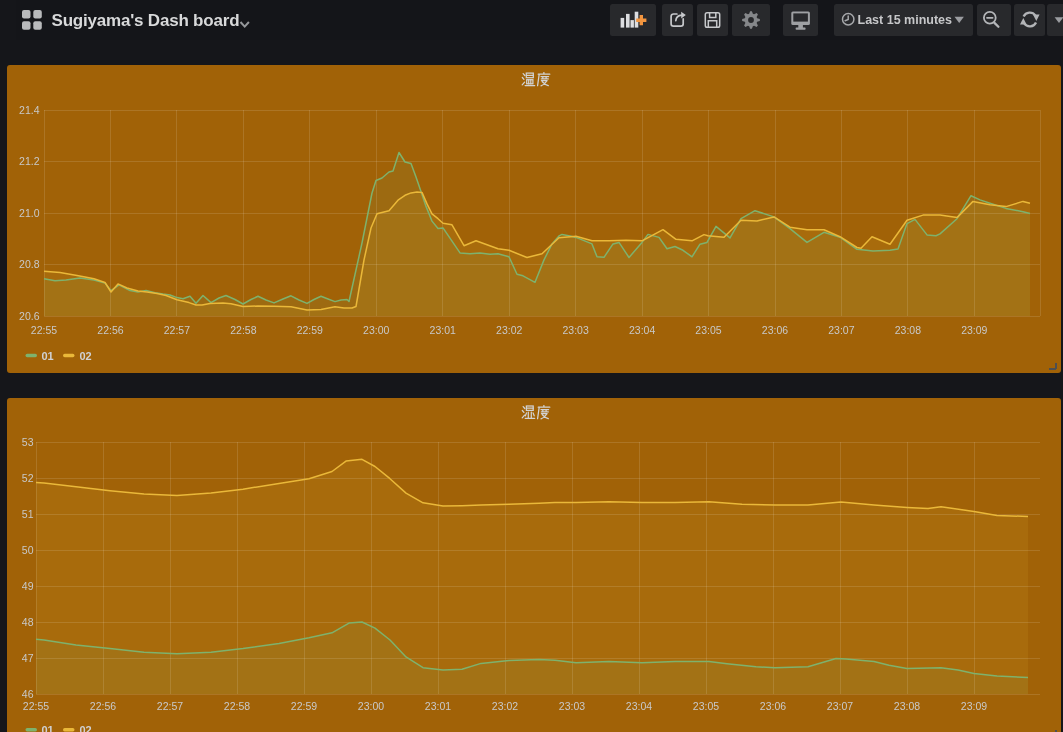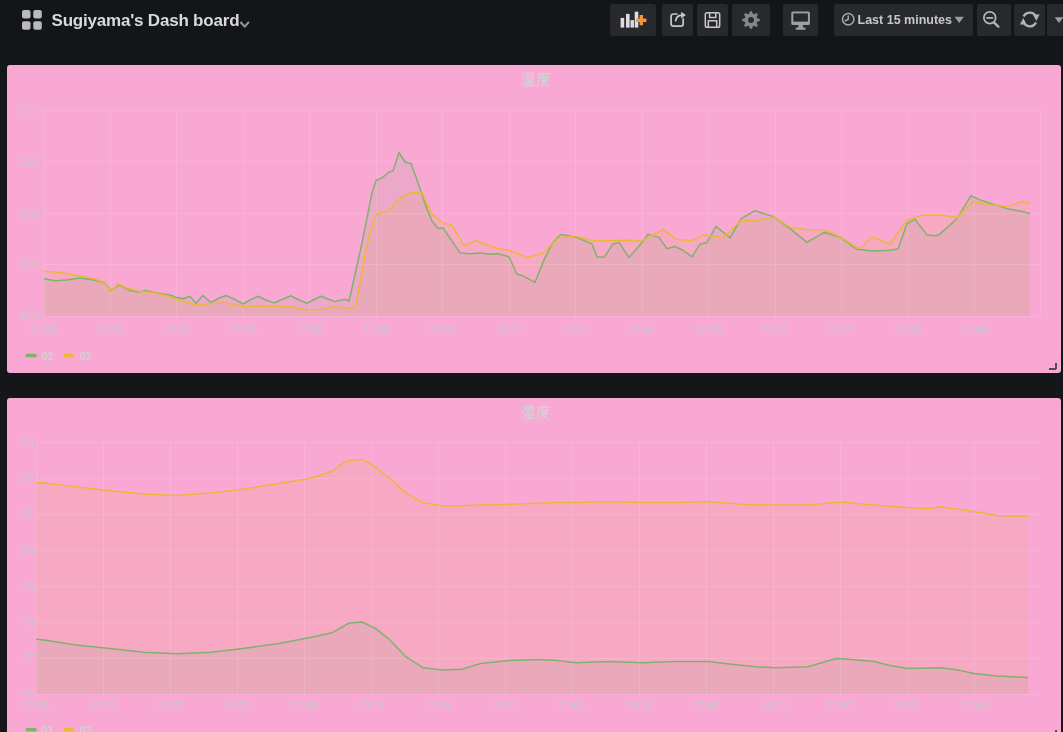--- a/index.html
+++ b/index.html
@@ -1,15 +1,15 @@
 <!DOCTYPE html>
 <html><head><meta charset="utf-8"><title>Sugiyama's Dash board - Grafana</title><style>
 html,body{margin:0;padding:0;width:1063px;height:732px;background:#15161a;overflow:hidden}
 *{box-sizing:border-box}
-.panel{position:absolute;left:7px;width:1054px;background:#f9a8d4;border-radius:3px}
+.panel{position:absolute;left:7px;width:1054px;background:#a16207;border-radius:3px}
 </style></head>
 <body>
 <div style="position:absolute;left:16px;top:0;width:1063px;height:40px;background:#141519">
     <svg width="1063" height="40" viewBox="0 0 1063 40" style="position:absolute;left:0;top:0">
       <rect x="6.0" y="10.0" width="8.5" height="8.5" rx="2" fill="#b9babc"></rect>
       <rect x="6.0" y="21.3" width="8.5" height="8.5" rx="2" fill="#b9babc"></rect>
       <rect x="17.3" y="10.0" width="8.5" height="8.5" rx="2" fill="#b9babc"></rect>
       <rect x="17.3" y="21.3" width="8.5" height="8.5" rx="2" fill="#b9babc"></rect>
       <text x="35.5" y="26" font-family="Liberation Sans, sans-serif" font-size="17" font-weight="bold" letter-spacing="-0.2" fill="#d8d9da">Sugiyama's Dash board</text>
       <path d="M224.5,22 l4.2,4.6 4.2,-4.6" stroke="#95979a" stroke-width="2" fill="none"></path>

